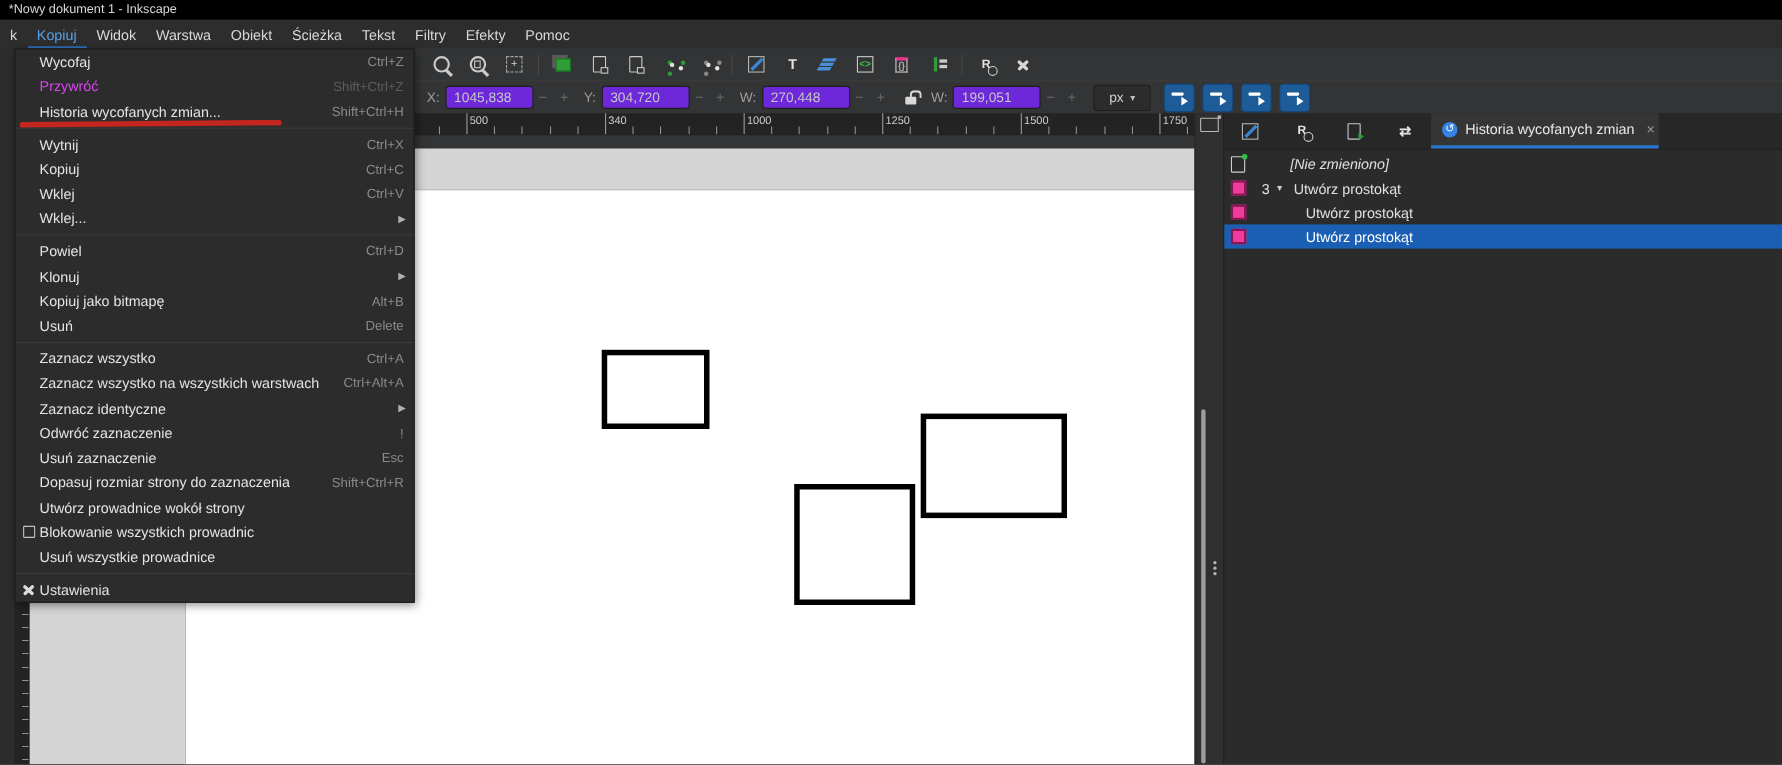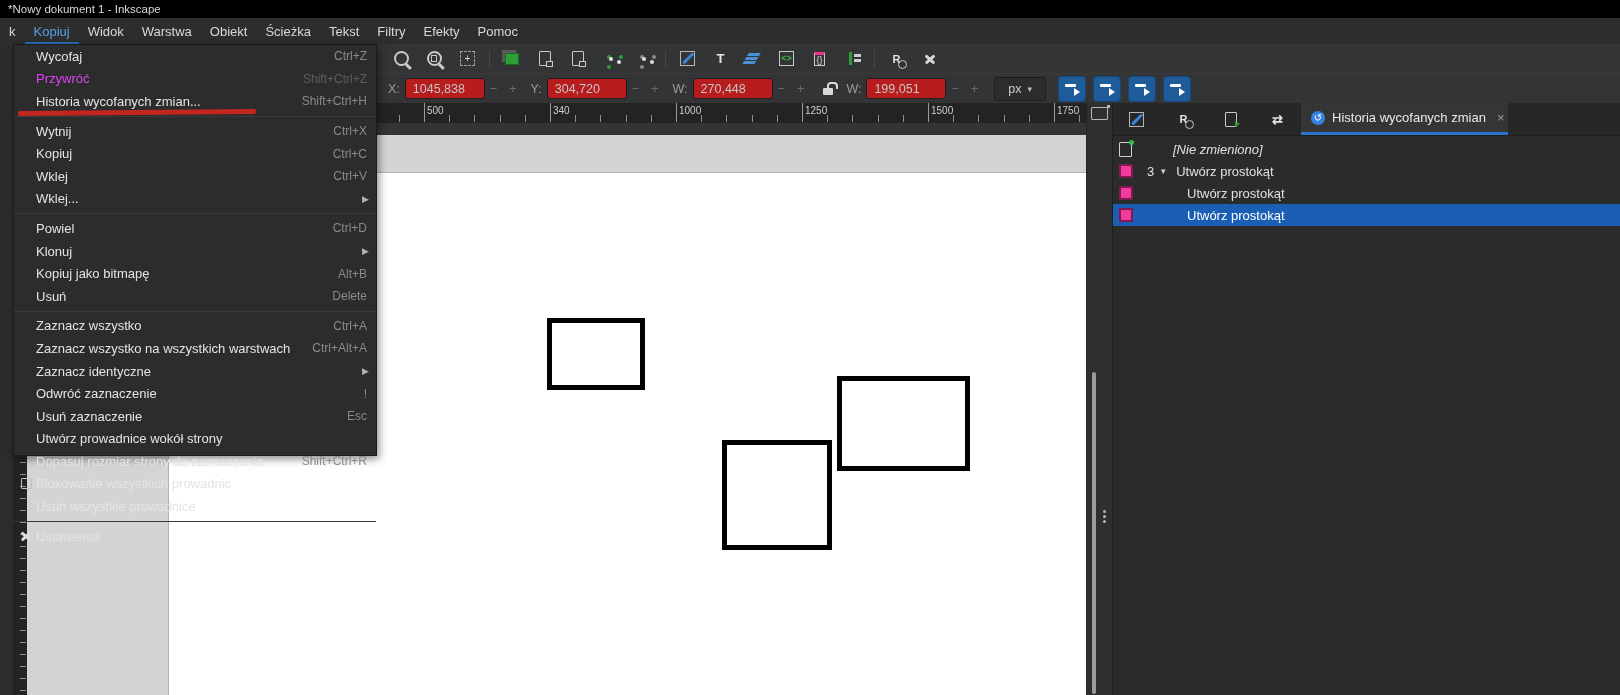--- a/index.html
+++ b/index.html
@@ -48,21 +48,21 @@
   .k-rmag .ig::after{content:"";position:absolute;right:-7px;bottom:-4px;width:7px;height:7px;border:1.5px solid #c9c9c9;border-radius:50%;}
   .k-tools .ig{width:14px;height:14px;position:relative;}
   .k-tools .ig::before,.k-tools .ig::after{content:"";position:absolute;left:1px;top:6px;width:12px;height:2.6px;
       background:#d6d6d6;border-radius:2px;}
   .k-tools .ig::before{transform:rotate(42deg);} .k-tools .ig::after{transform:rotate(-42deg);}
   
   .toolbar2{position:absolute;left:0;top:73px;width:1620px;height:30px;background:#333435;
             display:flex;align-items:center;padding-left:388px;box-sizing:border-box;border-top:1px solid #3c3c3c;}
   .fgroup{display:flex;align-items:center;margin-right:10px;}
   .flabel{color:#9c9c9c;font-size:12.5px;margin-right:5px;}
-  .fbox{width:80px;height:21px;background:#b91c1c;border:1px solid #1e1e1e;border-radius:3px;
+  .fbox{width:80px;height:21px;background:#6d28d9;border:1px solid #1e1e1e;border-radius:3px;
         color:#c6c6c6;font-size:12.5px;line-height:21px;padding-left:7px;box-sizing:border-box;}
   .steppers{color:#6a6a6a;font-size:13px;margin-left:5px;letter-spacing:4px;}
   .lockbtn{width:18px;height:20px;position:relative;margin:0 8px 0 2px;background:none;border:none;}
   .lockshape{position:absolute;left:3px;top:9px;width:10px;height:7px;background:#d8d8d8;border-radius:1px;}
   .lockshape::before{content:"";position:absolute;left:4px;top:-6px;width:7px;height:5px;border:2px solid #d8d8d8;
       border-bottom:none;border-radius:4px 4px 0 0;}
   .unitbtn{width:52px;height:24px;background:#2c2c2d;border:1px solid #1e1e1e;border-radius:3px;color:#cfcfcf;
       font-size:12.5px;display:flex;align-items:center;justify-content:center;gap:6px;margin:0 12px 0 2px;}
   .affect{width:28px;height:26px;border-radius:4px;background:#1d5c99;border:1px solid #14487e;
       display:flex;align-items:center;justify-content:center;margin-right:7px;padding:0;}
@@ -107,21 +107,21 @@
   .u-ic{flex:none;}
   .k-document .u-ic{width:11px;height:13px;border:1.5px solid #cfcfcf;border-radius:1px;position:relative;}
   .k-document .u-ic::after{content:"";position:absolute;top:-3px;right:-3px;width:5px;height:5px;background:#35c04c;border-radius:50%;}
   .k-rect .u-ic{width:10px;height:10px;background:#f03a9c;border:2px solid #801a52;}
   .u-badge{margin-left:14px;} .u-exp{margin-left:5px;font-size:8px;color:#cfcfcf;}
   .u-badge:empty,.u-exp:empty{display:none;}
   .u-label{margin-left:9px;}
   .u-row.root .u-label{margin-left:41px;font-style:italic;}
   .u-row.child .u-label{margin-left:54px;}
   
-  .editmenu{position:absolute;left:13px;top:44px;width:364px;height:412px;background:#2c2c2d;
+  .editmenu{position:absolute;left:13px;top:44px;width:364px;height:504px;background:#2c2c2d;
       border:1px solid #1a1a1a;box-sizing:border-box;z-index:50;display:flex;flex-direction:column;
       box-shadow:2px 3px 8px rgba(0,0,0,0.45);}
   .mi{position:relative;height:22.6px;flex:none;display:flex;align-items:center;font-size:13px;color:#e4e4e4;}
   .mi-icon{width:14px;margin-left:5px;flex:none;display:flex;align-items:center;justify-content:center;position:relative;height:100%;}
   .mi-label{margin-left:3px;flex:1;white-space:nowrap;}
   .mi-shortcut{color:#8a8a8a;font-size:12px;margin-right:9px;white-space:nowrap;}
   .mi-arrow{color:#b0b0b0;font-size:9px;margin-right:7px;}
   .mi-arrow:empty,.mi-shortcut:empty{display:none;}
   .mi.disabled .mi-label{color:#d946ef;} .mi.disabled .mi-shortcut{color:#5d5d5d;}
   .mi.separator{height:7px;} .mi.separator::before{content:"";position:absolute;left:0;right:0;top:3px;height:1px;background:#3b3b3b;}
@@ -500,29 +500,29 @@
 
       </div>
       <div class="mi">
         <span class="mi-icon"></span>
         <span class="mi-label">Usuń zaznaczenie</span>
         <span class="mi-shortcut">Esc</span>
 
       </div>
       <div class="mi">
         <span class="mi-icon"></span>
-        <span class="mi-label">Utwórz prowadnice wokół strony</span>
-
-      </div>
-      <div class="mi">
-        <span class="mi-icon"></span>
         <span class="mi-label">Dopasuj rozmiar strony do zaznaczenia</span>
         <span class="mi-shortcut">Shift+Ctrl+R</span>
 
       </div>
+      <div class="mi">
+        <span class="mi-icon"></span>
+        <span class="mi-label">Utwórz prowadnice wokół strony</span>
+
+      </div>
       <div class="mi checkbox">
         <span class="mi-icon"></span>
         <span class="mi-label">Blokowanie wszystkich prowadnic</span>
 
       </div>
       <div class="mi">
         <span class="mi-icon"></span>
         <span class="mi-label">Usuń wszystkie prowadnice</span>
 
       </div>

